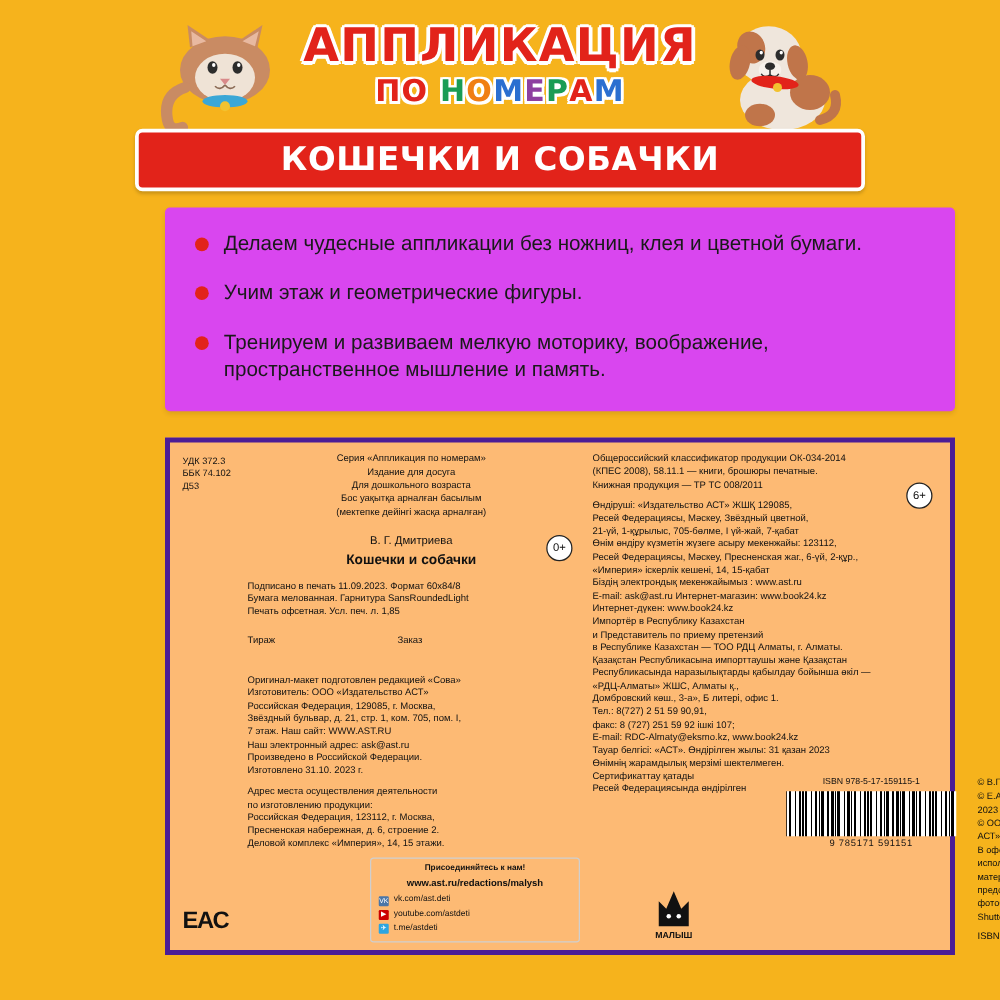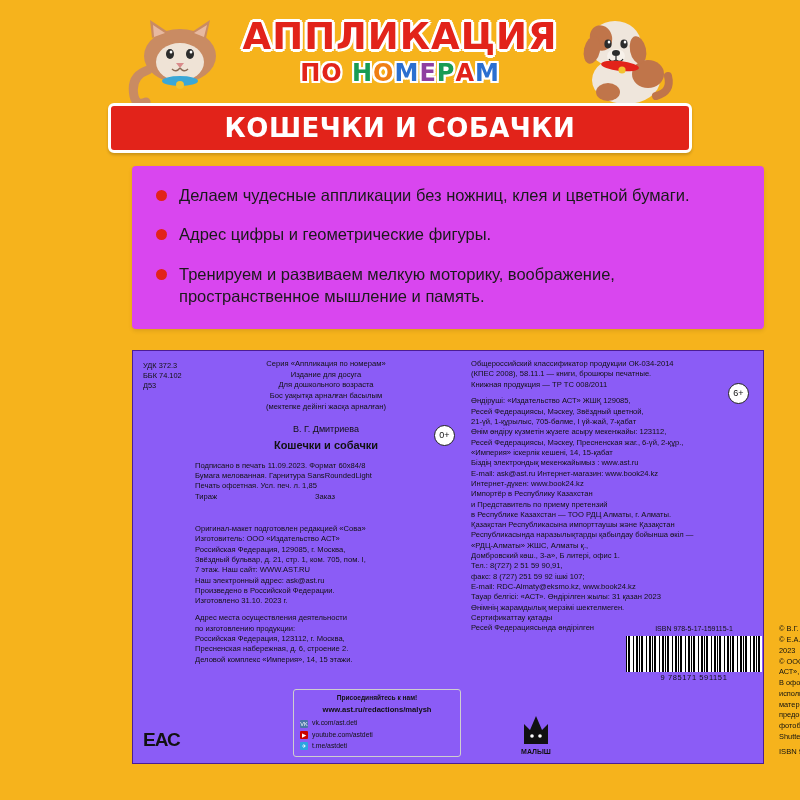--- a/index.html
+++ b/index.html
@@ -120,22 +120,22 @@
     line-height: 1.35;
   }
 
   
   .imprint {
     position: absolute;
     left: 132px;
     right: 36px;
     top: 350px;
     bottom: 36px;
-    background: #8b5cf6;
-    border: 1px solid #4c1d95;
+    background: #fdba74;
+    border: 4px solid #4c1d95;
     box-sizing: border-box;
     padding: 8px 10px 12px 10px;
     font-family: "Liberation Sans", sans-serif;
     font-size: 7.6px;
     color: #111;
     line-height: 1.38;
   }
   .imprint .cols {
     display: flex;
     gap: 0px;
@@ -354,21 +354,21 @@
     </div>
   </div>
 
   <div class="bullets">
     <div class="bullet-row">
       <div class="dot"></div>
       <div class="bullet-text">Делаем чудесные аппликации без ножниц, клея и цветной бумаги.</div>
     </div>
     <div class="bullet-row">
       <div class="dot"></div>
-      <div class="bullet-text">Адрес цифры и геометрические фигуры.</div>
+      <div class="bullet-text">Учим этаж и геометрические фигуры.</div>
     </div>
     <div class="bullet-row">
       <div class="dot"></div>
       <div class="bullet-text">Тренируем и развиваем мелкую моторику, воображение, пространственное мышление и память.</div>
     </div>
   </div>
 
   <div class="imprint">
     <div class="cols">
 
@@ -390,21 +390,21 @@
         <div class="title-row">
           <div class="author">В. Г. Дмитриева</div>
           <div class="book-title">Кошечки и собачки</div>
           <div class="age-badge">0+</div>
         </div>
 
         <div class="para tight">
           <div>Подписано в печать 11.09.2023. Формат 60х84/8</div>
           <div>Бумага мелованная. Гарнитура SansRoundedLight</div>
           <div>Печать офсетная. Усл. печ. л. 1,85</div>
-          <div style="display:flex;">
+          <div style="display:flex;margin-top:12px;">
             <div style="width:120px;">Тираж</div>
             <div>Заказ</div>
           </div>
         </div>
 
         <div class="para tight" style="margin-top:22px;">
           <div>Оригинал-макет подготовлен редакцией «Сова»</div>
           <div>Изготовитель: ООО «Издательство АСТ»</div>
           <div>Российская Федерация, 129085, г. Москва,</div>
           <div>Звёздный бульвар, д. 21, стр. 1, ком. 705, пом. I,</div>

